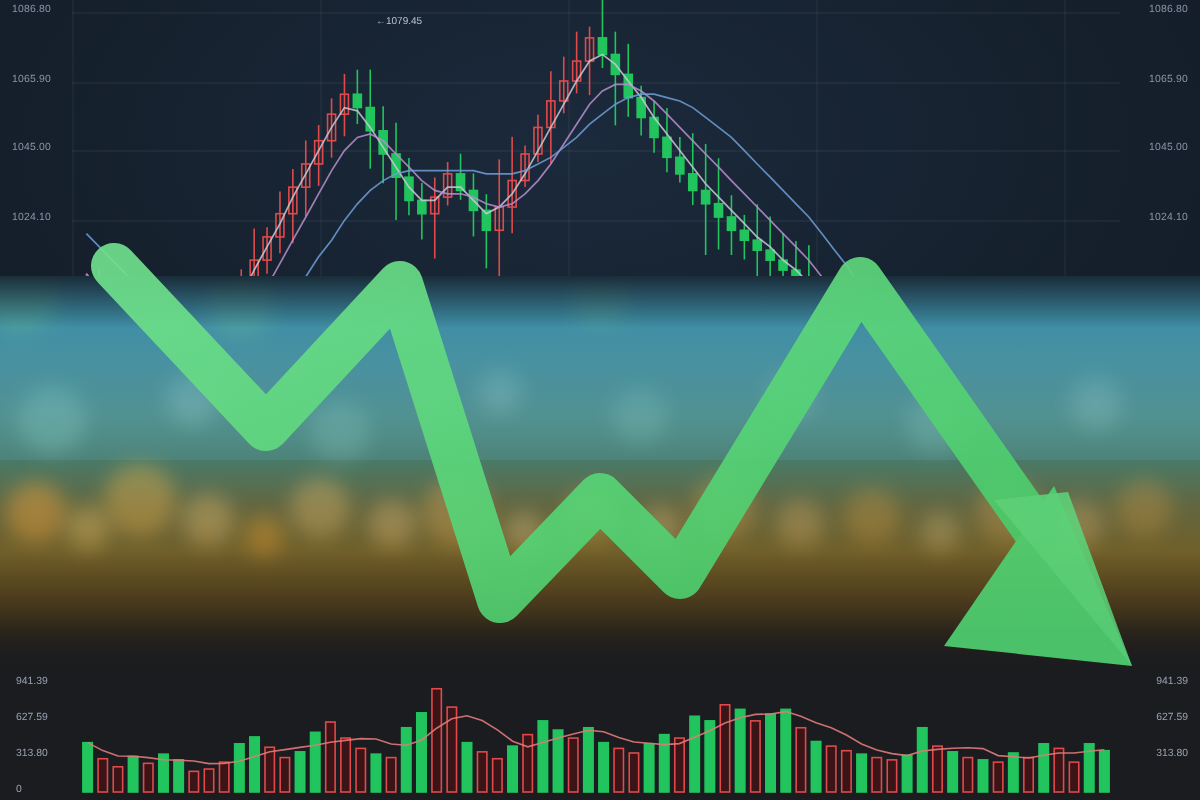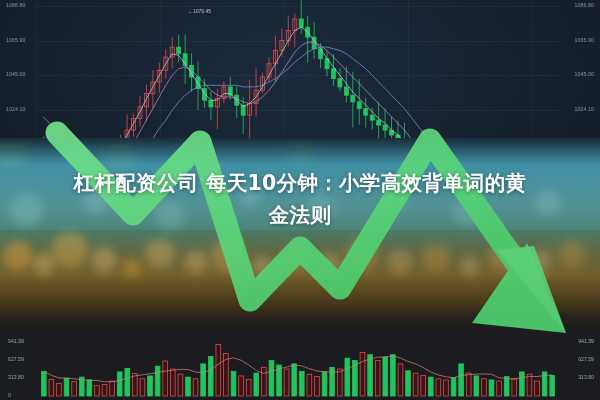--- a/index.html
+++ b/index.html
@@ -472,18 +472,14 @@
                  L 300 248
                  L 340 288
                  L 430 140
                  L 520 268" fill="none" stroke="url(#agrad)" stroke-width="23" stroke-linecap="round" stroke-linejoin="round"></path>
         <path d="M 527 243 L 566 333 L 472 323 Z" fill="#4fcf70"></path>
         <path d="M 497 250 L 566 333 L 534 246 Z" fill="#5bd87c" opacity="0.9"></path>
       </g>
     </svg>
   </div>
 
-  <div class="title">
-    <span class="l1">杠杆配资公司 每天10分钟：小学高效背单词的黄</span>
-    <span class="l2">金法则</span>
-  </div>
 
 </div>
 
 </body></html>

